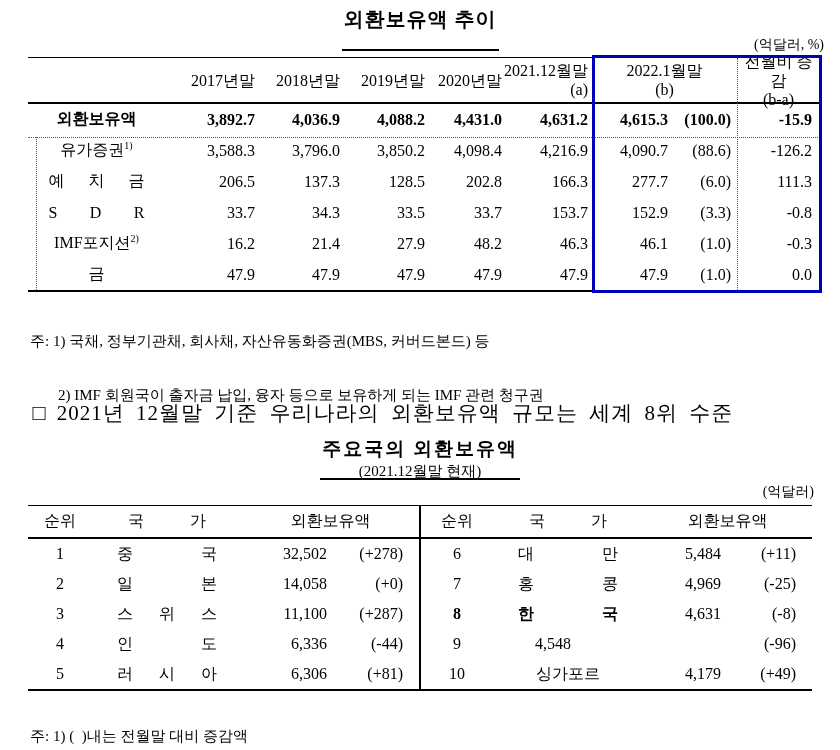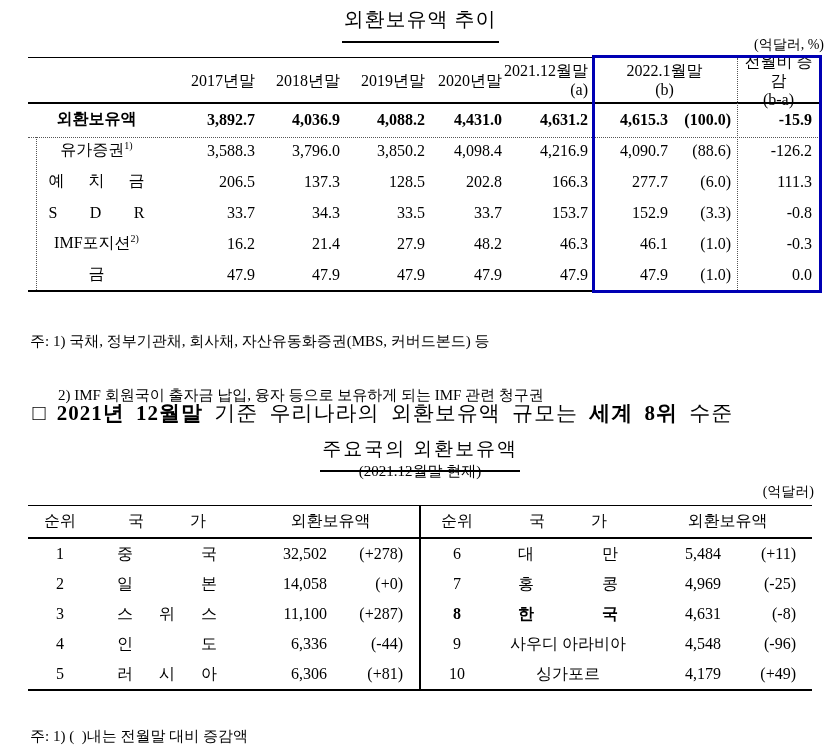--- a/index.html
+++ b/index.html
@@ -6,35 +6,35 @@
   html,body { background:#fff; }
   body {
     position:relative; width:840px; height:750px; overflow:hidden;
     font-family:"Liberation Serif","DejaVu Serif",serif; color:#000; font-size:16px;
   }
   .abs { position:absolute; }
 
   
   .title1 { top:6px; left:0; width:100%; text-align:center; }
   .title1 span, .title2 span {
-    display:inline-block; font-weight:normal; font-size:20px; letter-spacing:1px;
-    border-bottom:2px solid #000; padding:0 2px 8px 2px;
+    display:inline-block; font-weight:bold; font-size:20px; letter-spacing:1px;
+    border-bottom:2px solid #000; padding:0 2px 16px 2px;
   }
   .unit-note { font-size:14px; }
   .unit1 { top:36px; right:16px; }
   .unit2 { top:483px; right:26px; }
   .notes { font-size:15px; line-height:18px; white-space:pre-wrap; }
   .notes1 { top:296px; left:30px; }
   .notes1 .note-line2 { padding-left:28px; }
   .notes2 { top:691px; left:30px; }
 
   .heading { top:368px; left:10px; width:820px; font-size:21px; line-height:30px;
              letter-spacing:1px; word-spacing:5px; white-space:pre; }
   .heading .bullet { font-weight:bold; margin-right:10px; font-size:22px; }
-  .heading .b { font-weight:bold;text-align:center; }
+  .heading .b { font-weight:normal;text-align:center; }
 
   .title2 { top:436px; left:0; width:100%; text-align:center; }
   .title2 span { font-size:19px; letter-spacing:2px; }
   .subtitle2 { top:462px; left:0; width:100%; text-align:center; font-size:15px; }
 
   
   .t1 { top:57px; left:28px; width:792px;
         border-top:1px solid #000; border-bottom:2px solid #000; }
   .t1-row { display:flex; align-items:center; }
   .t1-head { height:46px; border-bottom:2px solid #000; }
@@ -285,21 +285,20 @@
       <div class="dchg">(-25)</div>
     </div>
     <div class="drow">
       <div class="rk bold">8</div>
       <div class="co bold"><span class="spread w100">한 국</span></div>
       <div class="val">4,631</div>
       <div class="dchg">(-8)</div>
     </div>
     <div class="drow">
       <div class="rk">9</div>
-      <div class="co">사우디 아라비아</div>
       <div class="val">4,548</div>
       <div class="dchg">(-96)</div>
     </div>
     <div class="drow">
       <div class="rk">10</div>
       <div class="co">싱가포르</div>
       <div class="val">4,179</div>
       <div class="dchg">(+49)</div>
     </div>
   </div>

